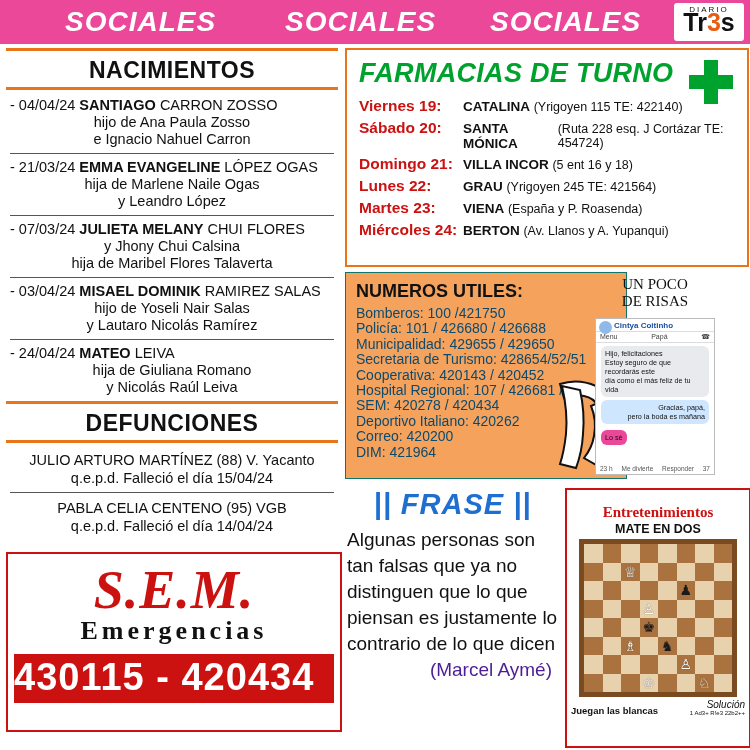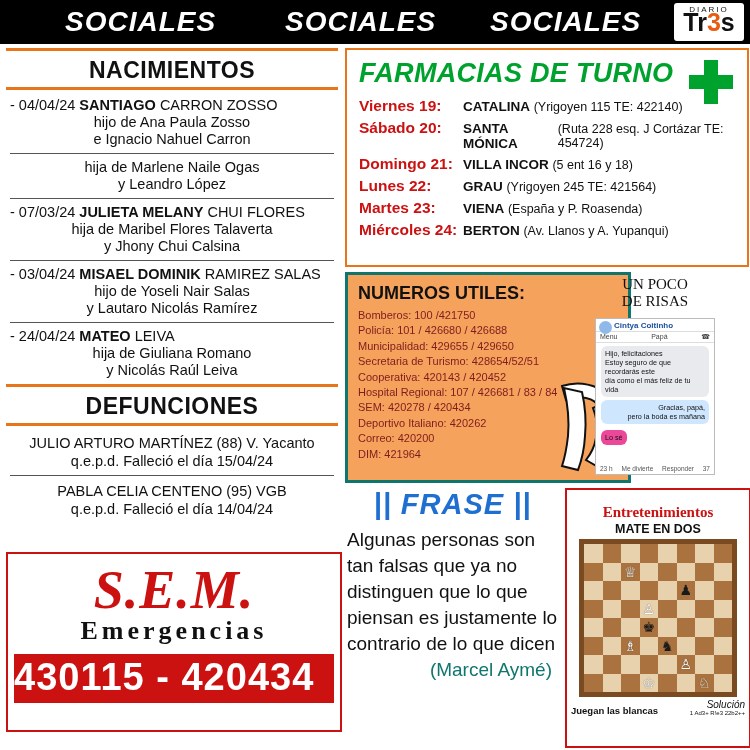--- a/index.html
+++ b/index.html
@@ -1,20 +1,20 @@
 <!DOCTYPE html>
 <html><head>
 <meta charset="utf-8">
 <style>
   html,body{margin:0;padding:0;}
   body{width:750px;height:750px;background:#ffffff;font-family:"Liberation Sans",sans-serif;overflow:hidden;}
   .page{position:relative;width:750px;height:750px;}
 
   
-  .header{position:absolute;left:0;top:0;width:750px;height:44px;background:#000000;}
+  .header{position:absolute;left:0;top:0;width:750px;height:44px;background:#ec4899;}
   .header .sociales{position:absolute;top:6px;color:#ffffff;font-weight:bold;font-size:28px;font-style:italic;letter-spacing:1px;font-family:"Liberation Sans",sans-serif;}
   .header .s1{left:65px;}
   .header .s2{left:285px;}
   .header .s3{left:490px;}
   .logo{position:absolute;right:6px;top:3px;width:70px;height:38px;background:#ffffff;border-radius:3px;text-align:center;}
   .logo .diario{font-size:8px;color:#111;letter-spacing:2px;margin-top:2px;}
   .logo .tr3s{font-size:25px;font-weight:bold;color:#111;line-height:17px;}
   .logo .tr3s .o{color:#e85b10;}
 
   
@@ -40,45 +40,45 @@
   .cross{position:absolute;right:14px;top:10px;width:44px;height:44px;}
   .cross div{position:absolute;background:#00a22e;}
   .cross .v{left:15px;top:0;width:14px;height:44px;}
   .cross .h{left:0;top:15px;width:44px;height:14px;}
   .farm-row{display:flex;align-items:baseline;padding:2px 0 2px 12px;font-size:13px;color:#111;}
   .farm-day{color:#cc1111;font-weight:bold;font-size:15.5px;min-width:104px;}
   .farm-name{font-weight:bold;color:#111;font-size:13.5px;}
   .farm-det{color:#111;font-size:12.5px;}
 
   
-  .nums{position:absolute;left:345px;top:272px;width:280px;height:205px;background:#f5a25d;border:3px solid #0f766e;}
+  .nums{position:absolute;left:345px;top:272px;width:280px;height:205px;background:#f5a25d;border:1px solid #0f766e;}
   .nums h3{margin:0;padding:8px 0 4px 10px;font-size:18px;font-weight:bold;color:#111;}
   .nums ul{margin:0;padding:0 0 0 10px;list-style:none;}
-  .nums li{font-size:11px;color:#7f1d1d;line-height:15.4px;}
+  .nums li{font-size:14px;color:#0c4a6e;line-height:15.4px;}
   .phone-icon{position:absolute;right:8px;bottom:6px;width:66px;height:96px;}
 
   
   .risas{position:absolute;left:599px;top:272px;width:112px;height:205px;}
   .risas-title{text-align:center;font-family:"Liberation Serif",serif;font-size:15px;color:#111;line-height:17px;padding-top:4px;}
   .chat{position:absolute;left:-4px;top:46px;width:118px;height:155px;background:#ffffff;border:1px solid #bbb;font-size:7px;}
   .chat .who{padding:2px 0 1px 18px;font-size:8px;color:#1a4fa0;font-weight:bold;}
   .chat .avatar{position:absolute;left:3px;top:2px;width:13px;height:13px;border-radius:50%;background:#8fb9e8;}
   .chat .topbar{display:flex;justify-content:space-between;padding:1px 4px;border-top:1px solid #ddd;border-bottom:1px solid #ddd;color:#444;font-size:7px;}
   .bubble{margin:3px 5px;padding:3px 4px;border-radius:6px;font-size:7.2px;line-height:9px;color:#111;}
   .bub-in{background:#e9eaed;}
   .bub-out{background:#cfe6ff;text-align:right;}
   .bub-small{background:#ec4899;display:inline-block;margin-left:5px;}
   .chat .foot{position:absolute;bottom:2px;left:0;width:100%;display:flex;justify-content:space-between;padding:0 4px;box-sizing:border-box;font-size:6.5px;color:#555;}
 
   
   .frase{position:absolute;left:345px;top:488px;width:215px;height:256px;}
   .frase-head{text-align:center;font-weight:bold;font-style:italic;font-size:29px;color:#1f6fd0;letter-spacing:1px;}
   .frase-head span.bars{color:#1f6fd0;}
   .frase-text{font-size:19px;color:#111;line-height:26px;padding:6px 2px 0 2px;}
-  .frase-author{text-align:right;font-size:19px;color:#0f766e;padding-right:8px;padding-top:2px;}
+  .frase-author{text-align:right;font-size:19px;color:#4c1d95;padding-right:8px;padding-top:2px;}
 
   
   .entre{position:absolute;left:565px;top:488px;width:182px;height:256px;border:2px solid #cc1111;background:#ffffff;}
   .entre-title{text-align:center;color:#cc1111;font-weight:bold;font-size:15px;font-family:"Liberation Serif",serif;padding-top:14px;}
   .entre-sub{text-align:center;font-weight:bold;font-size:12.5px;color:#111;padding:1px 0 3px;}
   .board-wrap{display:flex;justify-content:center;}
   .board{width:148px;height:148px;border:5px solid #7a4a20;box-sizing:content-box;display:grid;grid-template-columns:repeat(8,18.5px);grid-template-rows:repeat(8,18.5px);}
   .sq{display:flex;align-items:center;justify-content:center;font-size:14px;line-height:14px;}
   .lt{background:#e8d2ae;}
   .dk{background:#a9723e;}
@@ -110,29 +110,30 @@
     <div class="bar"></div>
 
     <div class="entry">
       <div class="l1"><span>- 04/04/24 </span><b>SANTIAGO</b><span> CARRON ZOSSO</span></div>
       <div>hijo de Ana Paula Zosso</div>
       <div>e Ignacio Nahuel Carron</div>
     </div>
     <div class="sep"></div>
 
     <div class="entry">
+      <div class="l1"><span>- 21/03/24 </span><b>EMMA EVANGELINE</b><span> LÓPEZ OGAS</span></div>
       <div>hija de Marlene Naile Ogas</div>
       <div>y Leandro López</div>
     </div>
     <div class="sep"></div>
 
     <div class="entry">
       <div class="l1"><span>- 07/03/24 </span><b>JULIETA MELANY</b><span> CHUI FLORES</span></div>
+      <div>y Jhony Chui Calsina</div>
       <div>hija de Maribel Flores Talaverta</div>
-      <div>y Jhony Chui Calsina</div>
     </div>
     <div class="sep"></div>
 
     <div class="entry">
       <div class="l1"><span>- 03/04/24 </span><b>MISAEL DOMINIK</b><span> RAMIREZ SALAS</span></div>
       <div>hijo de Yoseli Nair Salas</div>
       <div>y Lautaro Nicolás Ramírez</div>
     </div>
     <div class="sep"></div>
 

